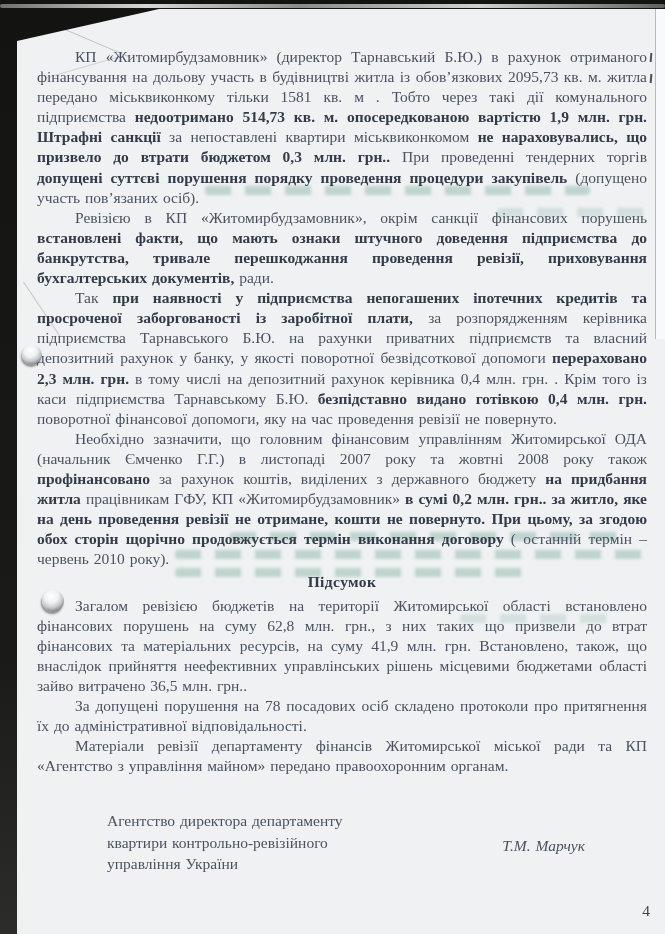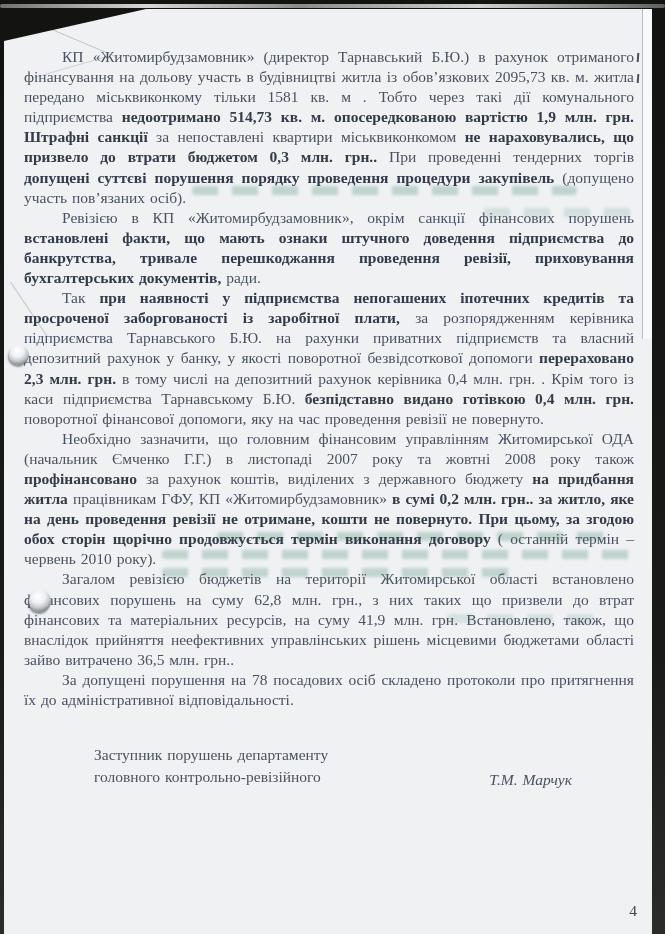--- a/index.html
+++ b/index.html
@@ -13,21 +13,21 @@
     background:linear-gradient(180deg,#131311 0%,#1a1a18 70%,#2c2c2a 100%);
     overflow:hidden;position:relative;
     font-family:"Liberation Serif","DejaVu Serif",serif;
   }
   .top-shine{
     position:absolute;top:4px;left:0;width:665px;height:4px;
     background:linear-gradient(90deg,#6f716e,#d6d7d4 22%,#8a8c89 45%,#cfd1ce 72%,#5f615e 100%);
     border-radius:2px;z-index:1;
   }
   .paper{
-    position:absolute;left:4px;top:9px;width:648px;height:925px;
+    position:absolute;left:17px;top:9px;width:648px;height:925px;
     background:
       radial-gradient(ellipse 340px 200px at 18% 12%, rgba(205,212,218,0.35), rgba(0,0,0,0) 70%),
       radial-gradient(ellipse 420px 300px at 85% 55%, rgba(255,255,255,0.5), rgba(0,0,0,0) 70%),
       radial-gradient(ellipse 300px 220px at 30% 85%, rgba(214,219,224,0.3), rgba(0,0,0,0) 70%),
       linear-gradient(113deg,#e9edf0 0%,#f1f3f5 30%,#f5f6f7 55%,#eef1f3 82%,#ecef f1 100%);
     background-color:var(--paper);
     clip-path:polygon(0 32px,142px 0,100% 0,100% 100%,0 100%);
     z-index:2;
   }
   .right-sliver{
@@ -106,27 +106,30 @@
 
   <div class="fastener f1"></div>
   <div class="fastener f2"></div>
 
   <div class="content">
     <div id="doc-body">
         <p class="para"><span>КП «Житомирбудзамовник» (директор Тарнавський Б.Ю.) в рахунок отриманого фінансування на дольову участь в будівництві житла із обов’язкових 2095,73 кв. м. житла передано міськвиконкому тільки 1581 кв. м . Тобто через такі дії комунального підприємства </span><span class="bold">недоотримано 514,73 кв. м. опосередкованою вартістю 1,9 млн. грн. Штрафні санкції </span><span>за непоставлені квартири міськвиконкомом </span><span class="bold">не нараховувались, що призвело до втрати бюджетом 0,3 млн. грн.. </span><span>При проведенні тендерних торгів </span><span class="bold">допущені суттєві порушення порядку проведення процедури закупівель </span><span>(допущено участь пов’язаних осіб).</span></p>
         <p class="para"><span>Ревізією в КП «Житомирбудзамовник», окрім санкції фінансових порушень </span><span class="bold">встановлені факти, що мають ознаки штучного доведення підприємства до банкрутства, тривале перешкоджання проведення ревізії, приховування бухгалтерських документів, </span><span>ради.</span></p>
         <p class="para"><span>Так </span><span class="bold">при наявності у підприємства непогашених іпотечних кредитів та просроченої заборгованості із заробітної плати, </span><span>за розпорядженням керівника підприємства Тарнавського Б.Ю. на рахунки приватних підприємств та власний депозитний рахунок у банку, у якості поворотної безвідсоткової допомоги </span><span class="bold">перераховано 2,3 млн. грн. </span><span>в тому числі на депозитний рахунок керівника 0,4 млн. грн. . Крім того із каси підприємства Тарнавському Б.Ю. </span><span class="bold">безпідставно видано готівкою 0,4 млн. грн. </span><span>поворотної фінансової допомоги, яку на час проведення ревізії не повернуто.</span></p>
         <p class="para"><span>Необхідно зазначити, що головним фінансовим  управлінням Житомирської ОДА (начальник Ємченко Г.Г.) в листопаді 2007 року та жовтні 2008 року також </span><span class="bold">профінансовано </span><span>за рахунок коштів, виділених з державного бюджету </span><span class="bold">на придбання житла </span><span>працівникам ГФУ, КП «Житомирбудзамовник» </span><span class="bold">в сумі 0,2 млн. грн.. за житло, яке на день проведення ревізії не отримане, кошти не повернуто. При цьому, за згодою обох сторін щорічно продовжується термін виконання договору </span><span>( останній термін – червень 2010 року).</span></p>
+        <div class="heading">Підсумок</div>
         <p class="para"><span>Загалом ревізією бюджетів на території Житомирської області встановлено фінансових порушень на суму 62,8 млн. грн., з них таких що призвели до втрат фінансових та матеріальних ресурсів, на суму 41,9 млн. грн.  Встановлено, також, що внаслідок прийняття неефективних управлінських рішень місцевими бюджетами області зайво витрачено 36,5 млн. грн..</span></p>
         <p class="para"><span>За допущені порушення на 78 посадових осіб складено протоколи про притягнення їх до адміністративної відповідальності.</span></p>
+        <p class="para"><span>Матеріали ревізії департаменту фінансів Житомирської міської ради та КП «Агентство з управління майном» передано правоохоронним органам.</span></p>
       </div>
 
     <div class="signature">
       <div class="sig-left">
-        <div>Заступник порушень департаменту</div>
-        <div>головного контрольно-ревізійного</div>
+        <div>Агентство директора департаменту</div>
+        <div>квартири контрольно-ревізійного</div>
+        <div>управління України</div>
       </div>
       <div class="sig-name">Т.М. Марчук</div>
     </div>
   </div>
 
   <div class="page-number">4</div>
 </div>
 
 </body></html>

